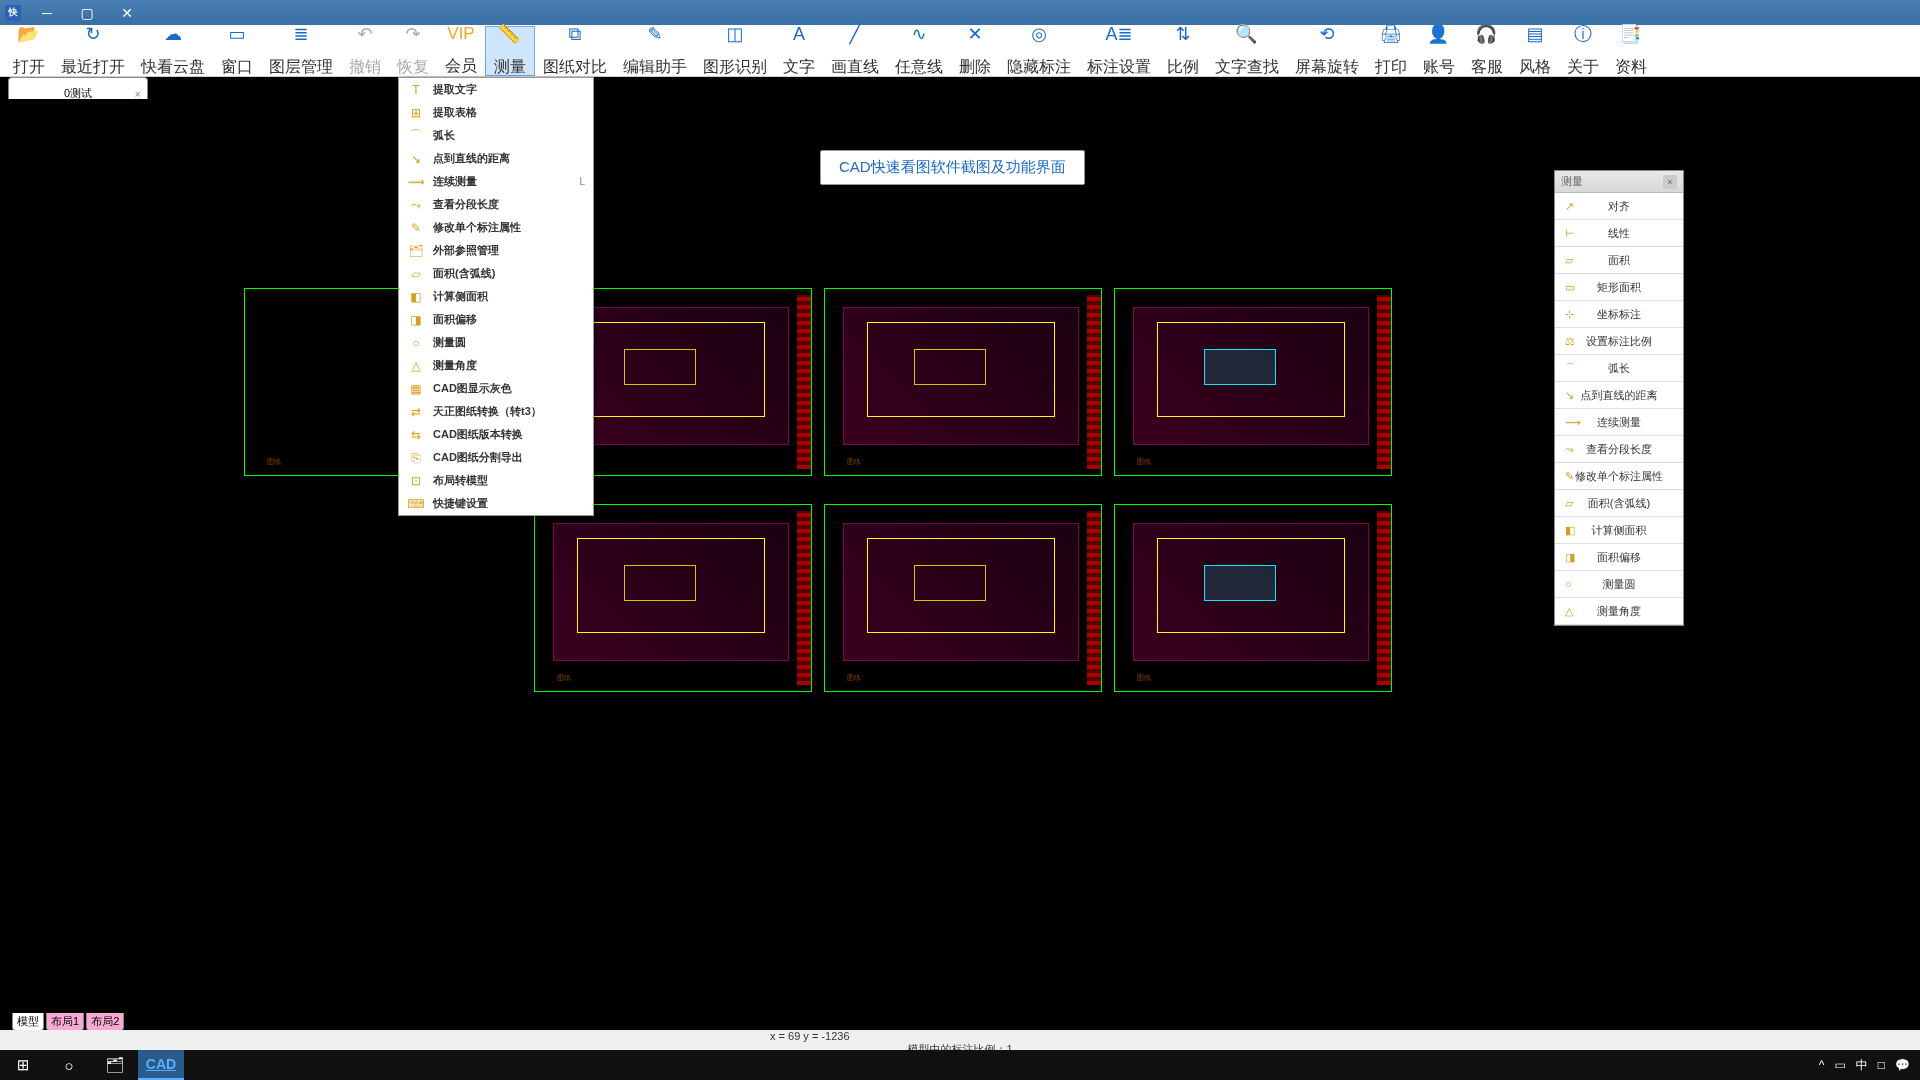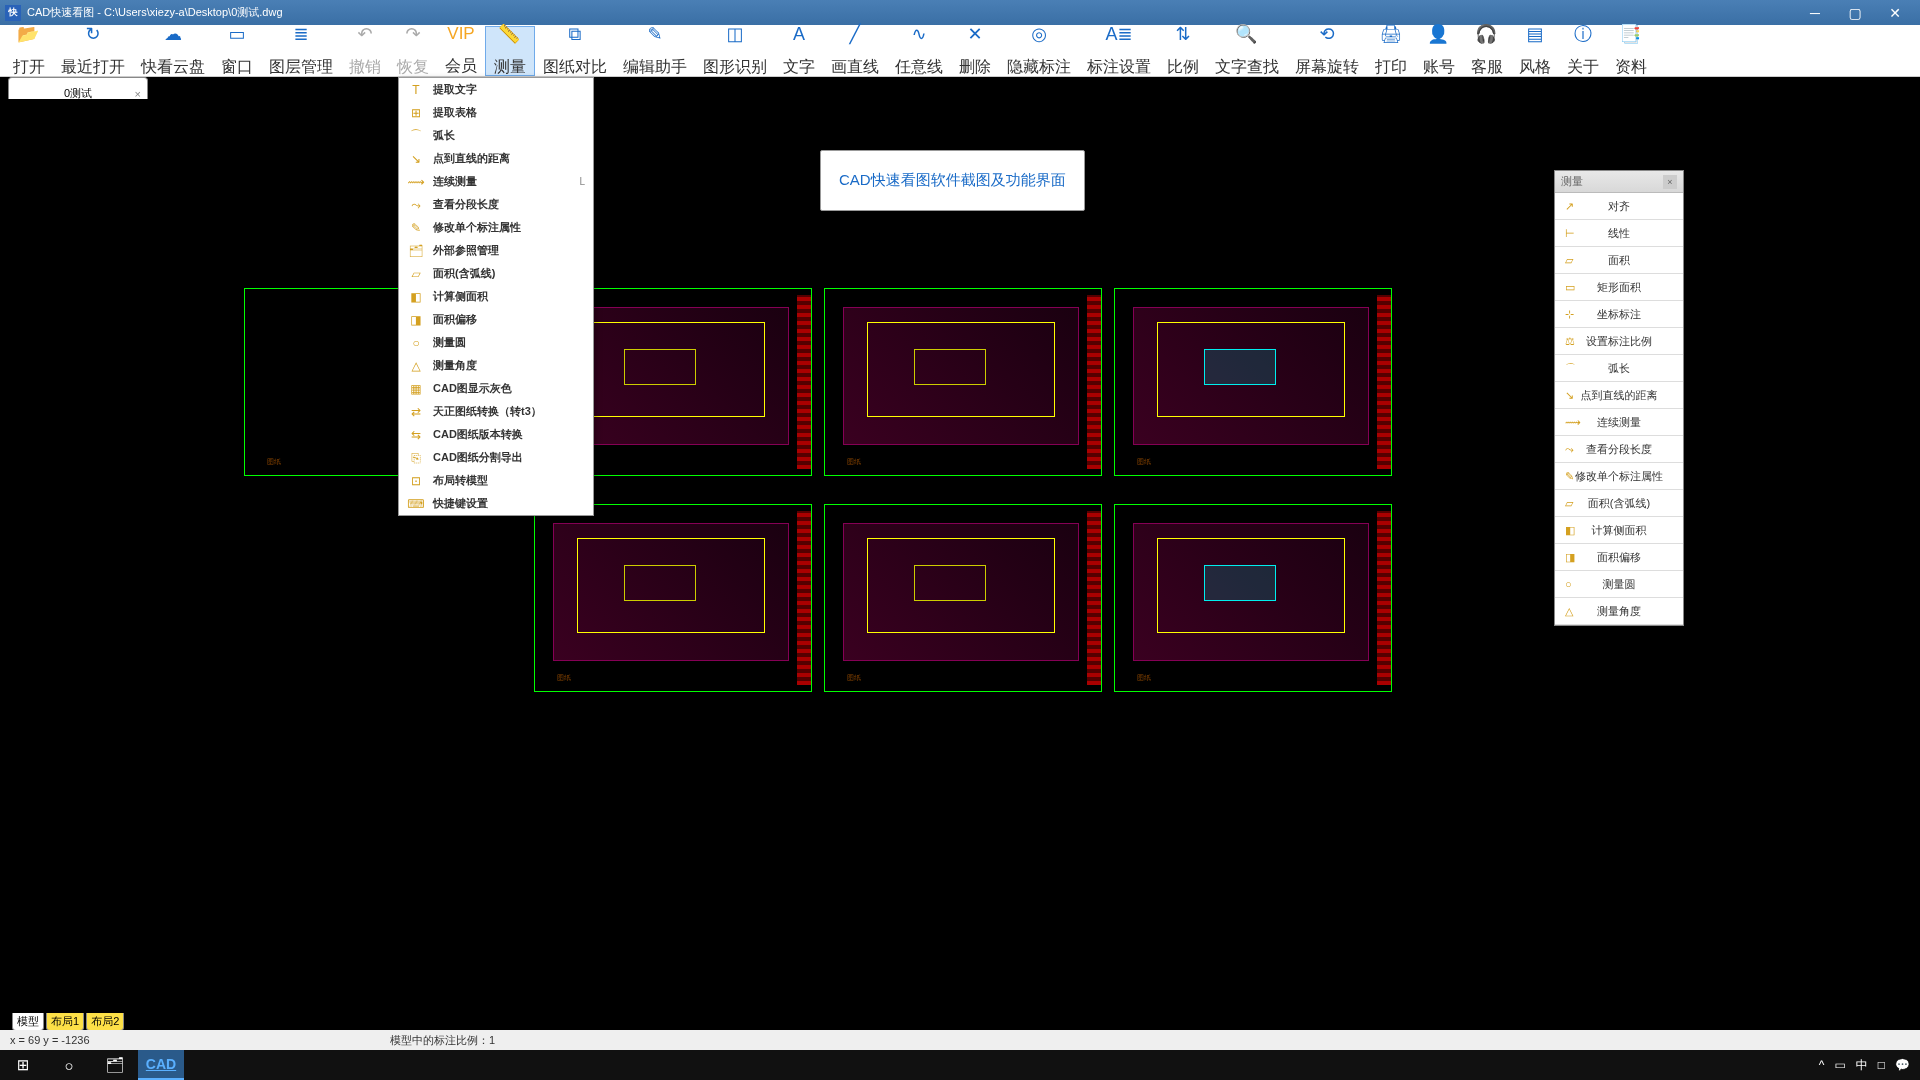--- a/index.html
+++ b/index.html
@@ -22,21 +22,21 @@
 
 
 .tabbar { height: 22px; background: #000; display: flex; align-items: flex-start; padding-left: 8px; }
 .file-tab { height: 32px; background: #fff; border: 1px solid #888; border-bottom: none; border-radius: 4px 4px 0 0; padding: 0 12px; display: flex; align-items: center; font-size: 11px; min-width: 140px; justify-content: center; position: relative; }
 .file-tab .close-x { position: absolute; right: 6px; color: #888; font-size: 11px; }
 
 
 .canvas-area { position: absolute; top: 99px; left: 0; right: 0; bottom: 28px; background: #000; }
 
 
-.banner { position: absolute; left: 820px; top: 150px; background: #fff; border: 1px solid #999; padding: 20px 18px; color: #1a6bc7; font-size: 15px; border-radius: 2px; }
+.banner { position: absolute; left: 820px; top: 150px; background: #fff; border: 1px solid #999; padding: 7px 18px; color: #1a6bc7; font-size: 15px; border-radius: 2px; }
 
 
 .dropdown { position: absolute; left: 398px; top: 77px; width: 196px; background: #fff; border: 1px solid #999; box-shadow: 2px 2px 6px rgba(0,0,0,0.3); z-index: 100; }
 .dropdown-item { height: 23px; display: flex; align-items: center; padding: 0 8px; font-size: 11px; cursor: pointer; color: #333; }
 .dd-icon { width: 18px; height: 18px; margin-right: 8px; display: flex; align-items: center; justify-content: center; color: #d4a020; font-size: 12px; }
 .dd-label { flex: 1; font-weight: bold; }
 .dd-shortcut { color: #888; font-size: 10px; margin-left: 8px; }
 
 
 .side-panel { position: absolute; right: 236px; top: 170px; width: 130px; background: #f0f0f0; border: 1px solid #888; z-index: 50; }
@@ -51,41 +51,40 @@
 .thumb-stripe { position: absolute; right: 0; top: 6px; bottom: 6px; width: 14px; background: repeating-linear-gradient(0deg, #a00 0px, #a00 4px, #500 4px, #500 8px); }
 .thumb-content { position: absolute; left: 18px; right: 22px; top: 18px; bottom: 30px; border: 1px solid #850055; background: linear-gradient(45deg, #3a0020 0%, #1a0010 100%); }
 .thumb-content::before { content: ""; position: absolute; inset: 10% 10% 20% 10%; border: 1px solid #ff0; }
 .thumb-content::after { content: ""; position: absolute; left: 30%; top: 30%; width: 30%; height: 25%; border: 1px solid #cc0; }
 .thumb-cyan::after { border-color: #0ee; background: rgba(0,200,200,0.2); }
 .thumb-caption { position: absolute; left: 22px; bottom: 8px; color: #884400; font-size: 7px; }
 
 
 .layout-tabs { position: absolute; bottom: 30px; left: 0; right: 0; height: 20px; background: #000; display: flex; align-items: center; padding-left: 12px; }
 .layout-tab { height: 18px; background: #fff; border: 1px solid #888; border-top: none; border-radius: 0 0 4px 4px; padding: 0 4px; font-size: 11px; display: flex; align-items: center; margin-right: 2px; cursor: pointer; }
-.layout-tab.inactive { background: #fde047; }
-.status-real { position: absolute; bottom: 30px; left: 0; right: 0; height: 20px; background: #efefef; font-size: 11px; color: #333; display: flex; align-items: center; padding: 0 10px; }
+.layout-tab.inactive { background: #f9a8d4; }
+.status-real { position: absolute; bottom: 30px; left: 0; right: 0; height: 20px; background: #efefef; font-size: 11px; color: #333; display: flex; align-items: center; padding: 0 10px; flex-direction: column; }
 .status-real .coords { width: 380px; }
 .status-real .ratio { }
 
 
 .taskbar { position: absolute; bottom: 0; left: 0; right: 0; height: 30px; background: #111; display: flex; align-items: center; }
 .task-btn { width: 46px; height: 30px; display: flex; align-items: center; justify-content: center; color: #fff; font-size: 15px; cursor: pointer; }
 .task-btn.active { background: #2a5a8a; border-bottom: 2px solid #5ab0ff; }
 .tray { margin-left: auto; display: flex; align-items: center; gap: 10px; padding-right: 10px; color: #fff; font-size: 12px; }
 
 
 .layout-tabs { bottom: 48px; }
 .status-real { bottom: 30px; }
 </style>
 </head>
 <body>
 
 <div class="titlebar">
   <span class="app-icon">快</span>
-  <span class="title-text">CAD快速看图 - C:\Users\xiezy-a\Desktop\0测试.dwg</span>
   <div class="win-controls">
     <div class="win-btn">─</div>
     <div class="win-btn">▢</div>
     <div class="win-btn">✕</div>
   </div>
 </div>
 
 <div class="toolbar" id="toolbar">
     <div class="tool-btn">
       <div class="tool-icon">📂</div>

